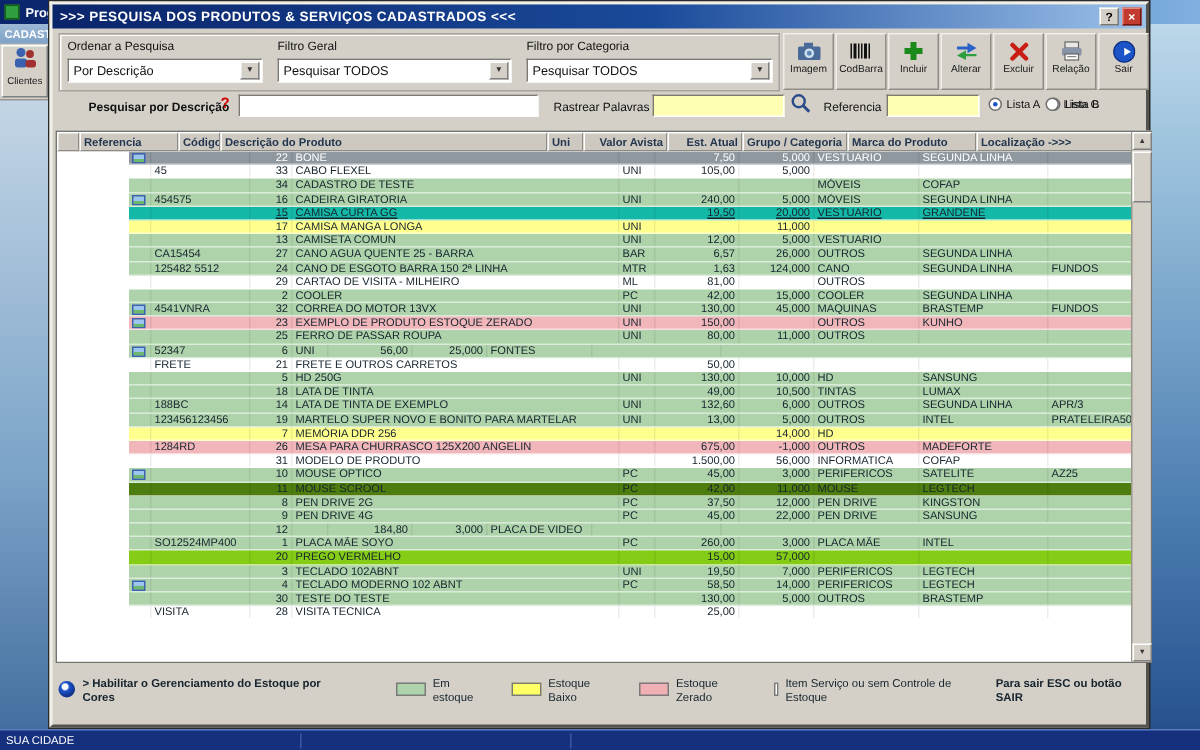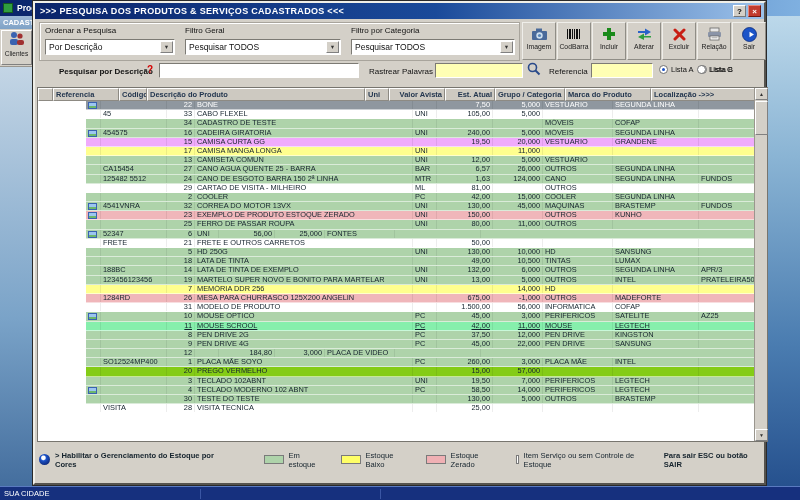--- a/index.html
+++ b/index.html
@@ -329,21 +329,21 @@
           <span class="cell c1">454575</span>
           <span class="cell c2">16</span>
           <span class="cell c3">CADEIRA GIRATORIA</span>
           <span class="cell c4">UNI</span>
           <span class="cell c5">240,00</span>
           <span class="cell c6">5,000</span>
           <span class="cell c7">MÓVEIS</span>
           <span class="cell c8">SEGUNDA LINHA</span>
           <span class="cell c9"></span>
         </div>
-        <div class="row" style="background: #f0abfc;">
+        <div class="row" style="background: #14b8a6; text-decoration: underline;">
           <span class="cell c0"></span>
           <span class="cell c1"></span>
           <span class="cell c2">15</span>
           <span class="cell c3">CAMISA CURTA GG</span>
           <span class="cell c4"></span>
           <span class="cell c5">19,50</span>
           <span class="cell c6">20,000</span>
           <span class="cell c7">VESTUARIO</span>
           <span class="cell c8">GRANDENE</span>
           <span class="cell c9"></span>
@@ -568,21 +568,21 @@
           <span class="cell c1"></span>
           <span class="cell c2">10</span>
           <span class="cell c3">MOUSE OPTICO</span>
           <span class="cell c4">PC</span>
           <span class="cell c5">45,00</span>
           <span class="cell c6">3,000</span>
           <span class="cell c7">PERIFERICOS</span>
           <span class="cell c8">SATELITE</span>
           <span class="cell c9">AZ25</span>
         </div>
-        <div class="row" style="background: #86efac; text-decoration: underline;">
+        <div class="row" style="background: #4d7c0f;">
           <span class="cell c0"></span>
           <span class="cell c1"></span>
           <span class="cell c2">11</span>
           <span class="cell c3">MOUSE SCROOL</span>
           <span class="cell c4">PC</span>
           <span class="cell c5">42,00</span>
           <span class="cell c6">11,000</span>
           <span class="cell c7">MOUSE</span>
           <span class="cell c8">LEGTECH</span>
           <span class="cell c9"></span>

